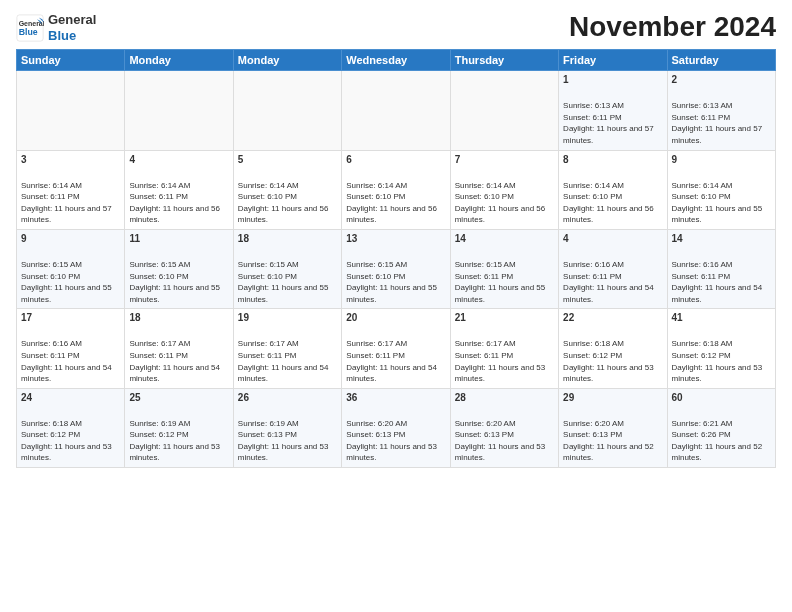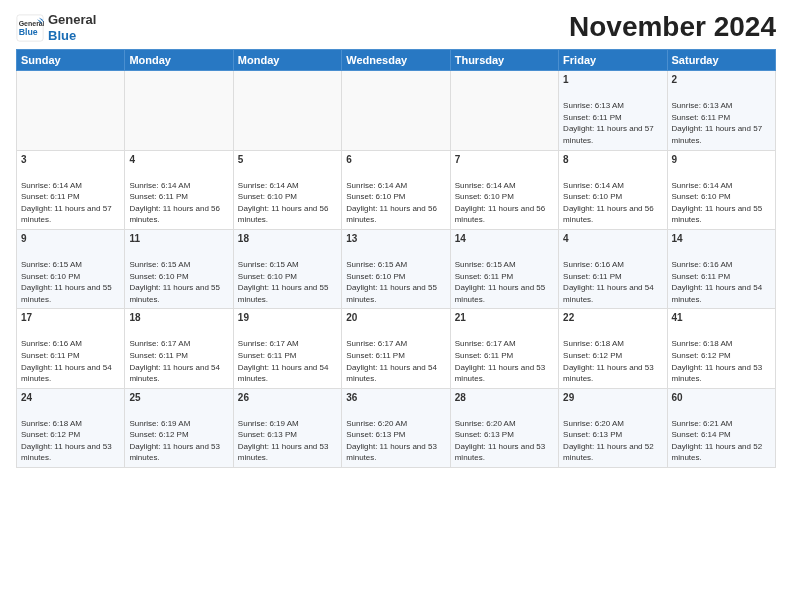--- a/index.html
+++ b/index.html
@@ -316,19 +316,19 @@
           </td>
           <td>
             <span class="day-num">29</span>
             <div class="day-info" style="white-space: pre-line;">Sunrise: 6:20 AM
 Sunset: 6:13 PM
 Daylight: 11 hours and 52 minutes.</div>
           </td>
           <td>
             <span class="day-num">60</span>
             <div class="day-info" style="white-space: pre-line;">Sunrise: 6:21 AM
-Sunset: 6:14 PM
+Sunset: 6:26 PM
 Daylight: 11 hours and 52 minutes.</div>
           </td>
         </tr>
       </tbody>
   </table>
 </div>
 
 </body></html>

